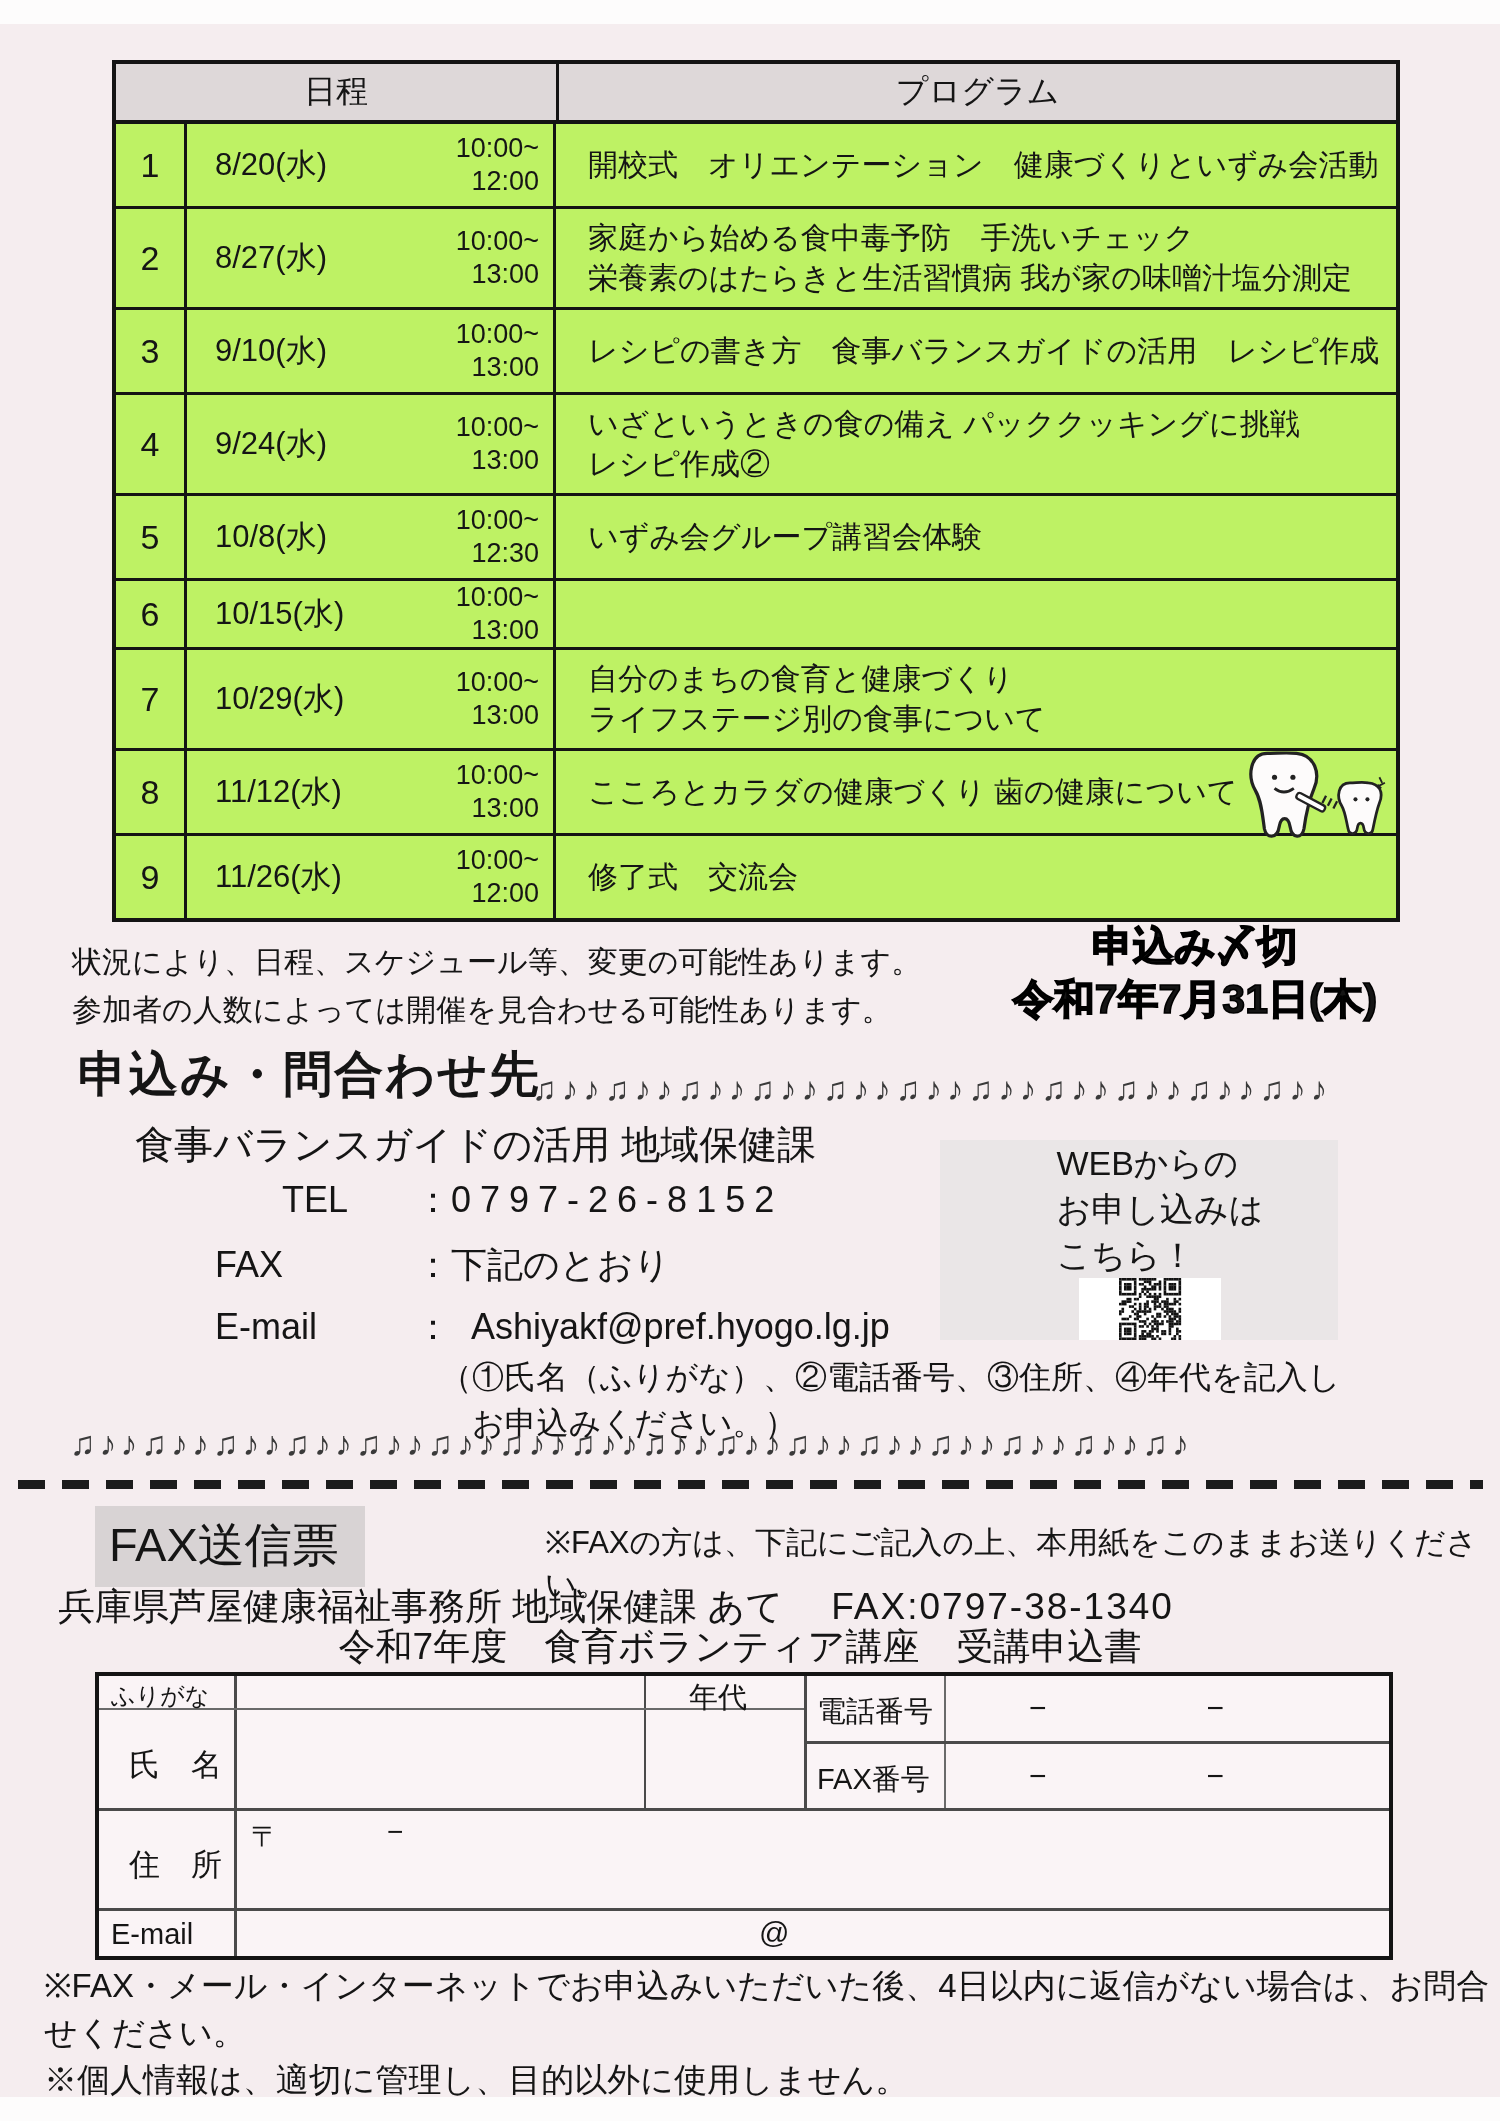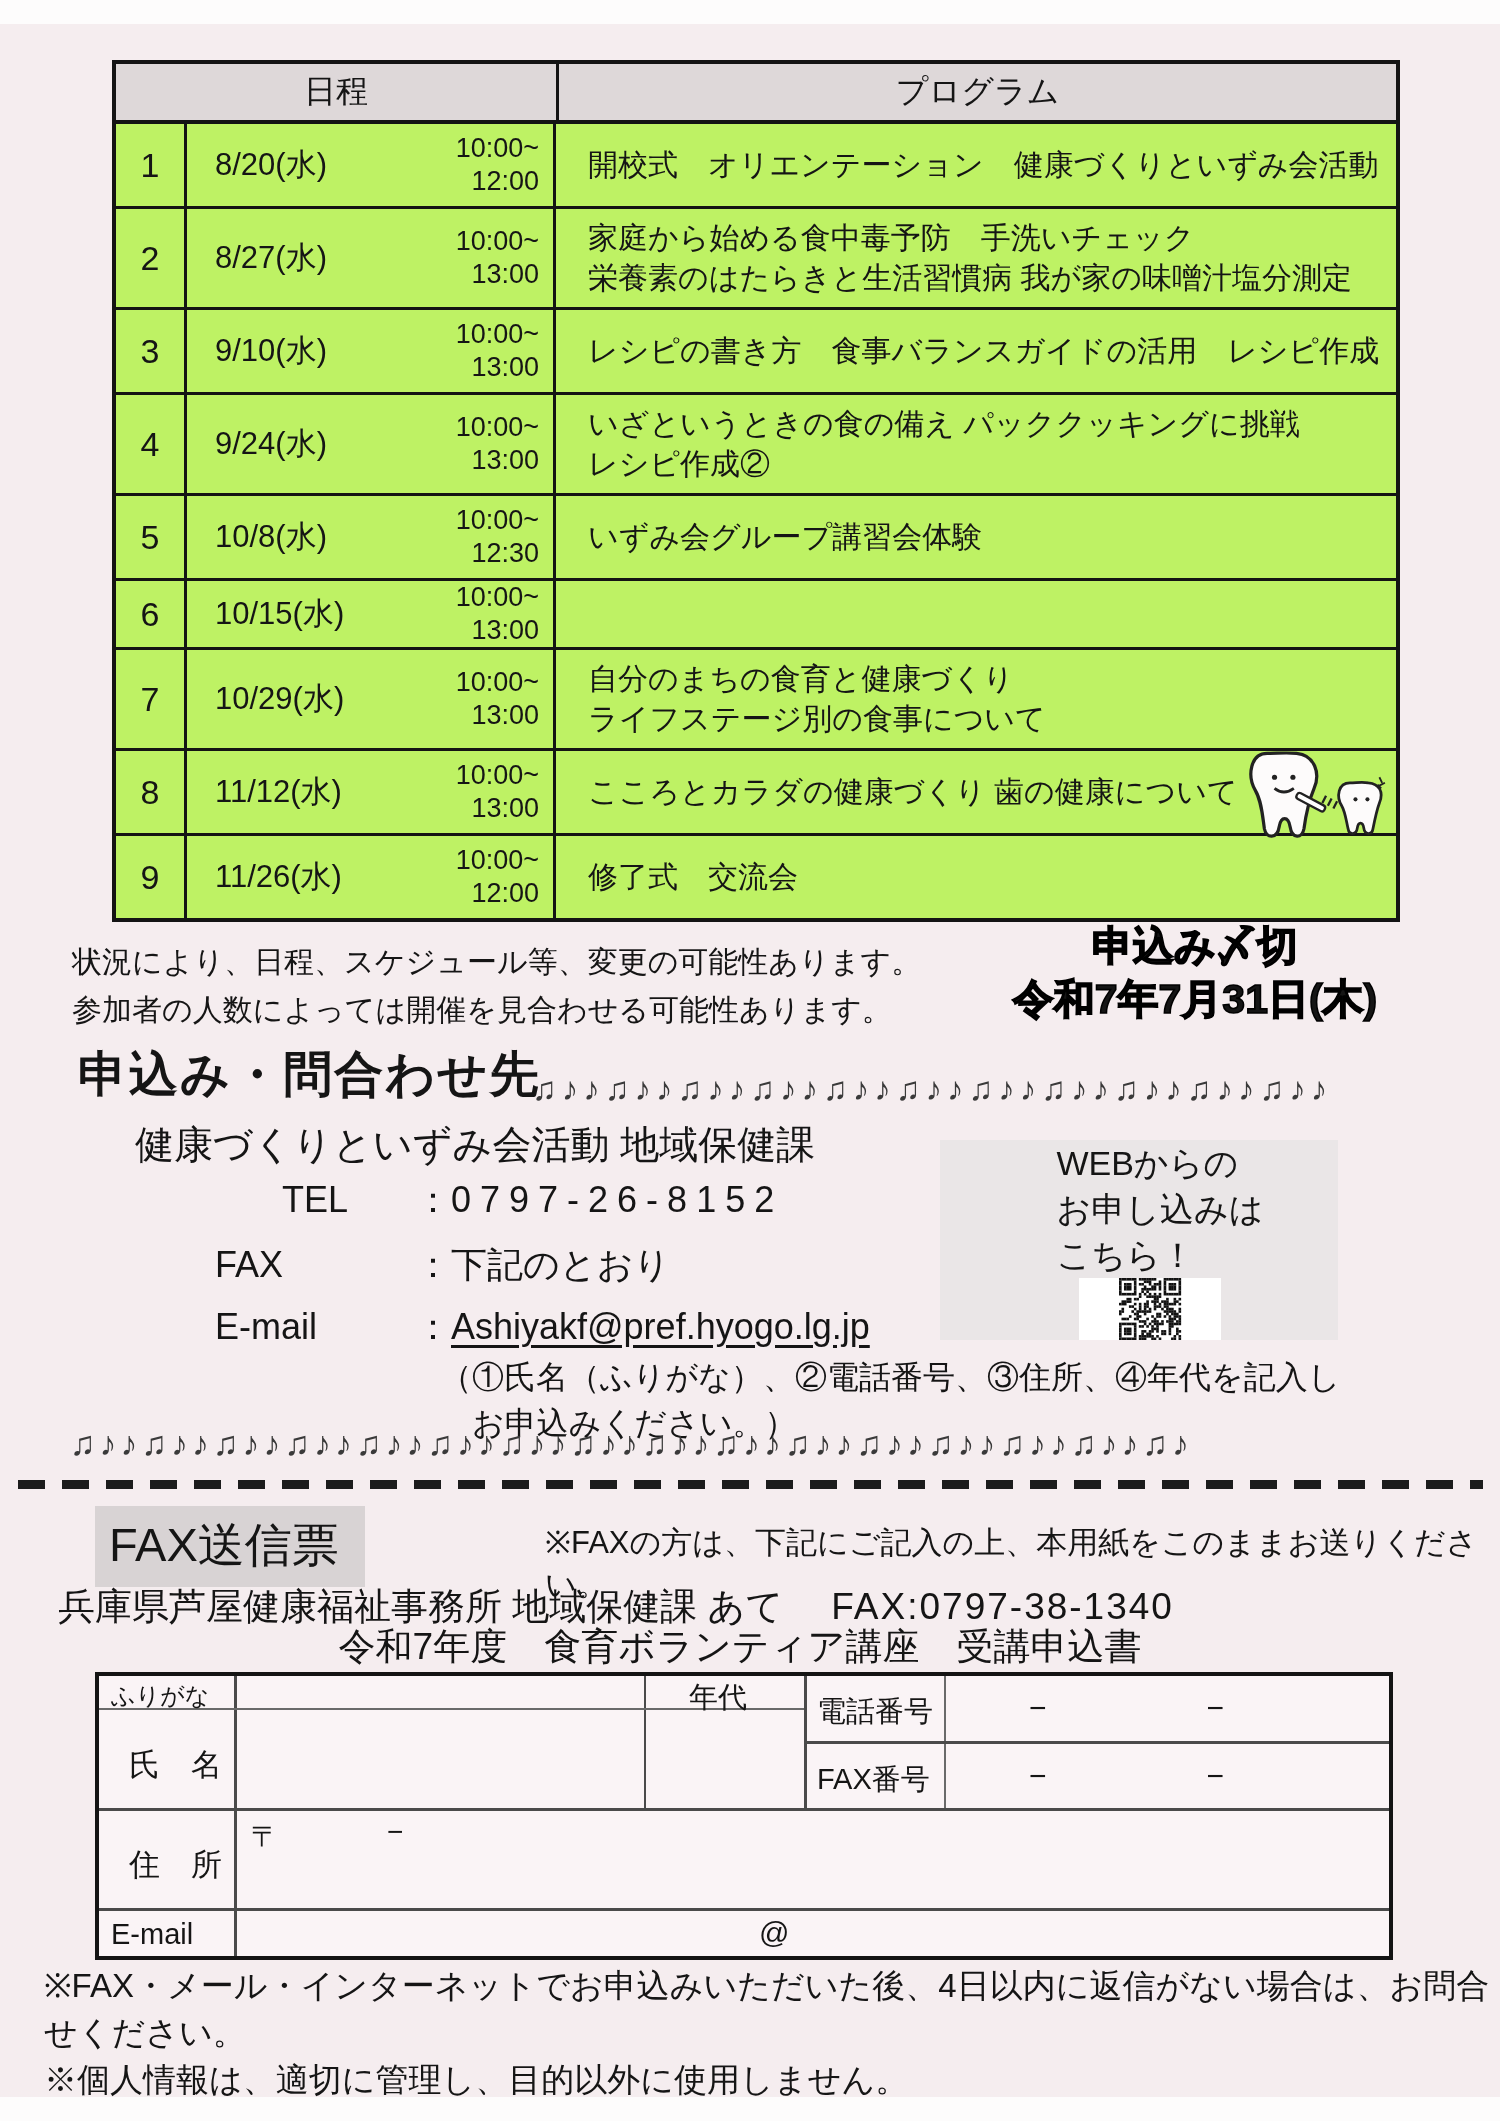--- a/index.html
+++ b/index.html
@@ -31,21 +31,21 @@
   .note-block{position:absolute;left:72px;top:938px;font-size:30px;line-height:48px;}
   .deadline{position:absolute;left:955px;top:920px;width:480px;text-align:center;
     font-weight:bold;-webkit-text-stroke:1.6px #000;font-size:41px;line-height:53px;}
   
   .apply-head{position:absolute;left:78px;top:1042px;font-size:49px;font-weight:bold;letter-spacing:2px;}
   .notes-row1{position:absolute;left:532px;top:1070px;font-size:33px;letter-spacing:5px;color:#3a3a3a;white-space:nowrap;}
   .office{position:absolute;left:135px;top:1118px;font-size:39px;}
   .c-line{position:absolute;font-size:36px;}
   .c-label{display:inline-block;width:200px;}
   .tel-num{letter-spacing:9px;}
-  .email-link{text-decoration:underline;text-underline-offset:6px;}
+  .email-link{text-underline-offset:6px;margin-left:20px;}
   .instr{position:absolute;font-size:32px;}
   .webbox{position:absolute;left:940px;top:1140px;width:398px;height:200px;background:#eae6e7;display:flex;align-items:center;flex-direction:column;}
   .webbox .txt{margin-left:42px;font-size:34px;line-height:46px;}
   .webbox svg{margin-left:22px;width:142px;height:142px;background:#fff;}
   .notes-row2{position:absolute;left:70px;top:1424px;font-size:34px;letter-spacing:4px;color:#3a3a3a;white-space:nowrap;}
   
   .cutline{position:absolute;left:18px;top:1480px;width:1465px;height:9px;
     background:repeating-linear-gradient(90deg,#1c1c1c 0 27px,transparent 27px 44px);}
   .faxtitle{position:absolute;left:95px;top:1506px;background:#d8d3d4;padding:8px 26px 10px 14px;font-size:47px;}
   .faxnote{position:absolute;left:545px;top:1520px;font-size:31px;}
@@ -229,21 +229,21 @@
     <div>状況により、日程、スケジュール等、変更の可能性あります。</div>
     <div>参加者の人数によっては開催を見合わせる可能性あります。</div>
   </div>
   <div class="deadline">
     <div>申込み〆切</div>
     <div>令和7年7月31日(木)</div>
   </div>
 
   <div class="apply-head">申込み・問合わせ先</div>
   <div class="notes-row1">♫♪♪♫♪♪♫♪♪♫♪♪♫♪♪♫♪♪♫♪♪♫♪♪♫♪♪♫♪♪♫♪♪</div>
-  <div class="office">健康づくりといずみ会活動 地域保健課</div>
+  <div class="office">食事バランスガイドの活用 地域保健課</div>
 
   <div class="c-line" style="left:215px;top:1176px;text-align:center;">
     <span class="c-label">TEL</span><span>：</span><span class="tel-num">0797-26-8152</span>
   </div>
   <div class="c-line" style="left:215px;top:1241px;">
     <span class="c-label">FAX</span><span>：</span><span>下記のとおり</span>
   </div>
   <div class="c-line" style="left:215px;top:1303px;">
     <span class="c-label">E-mail</span><span>：</span><span class="email-link">Ashiyakf@pref.hyogo.lg.jp</span>
   </div>

